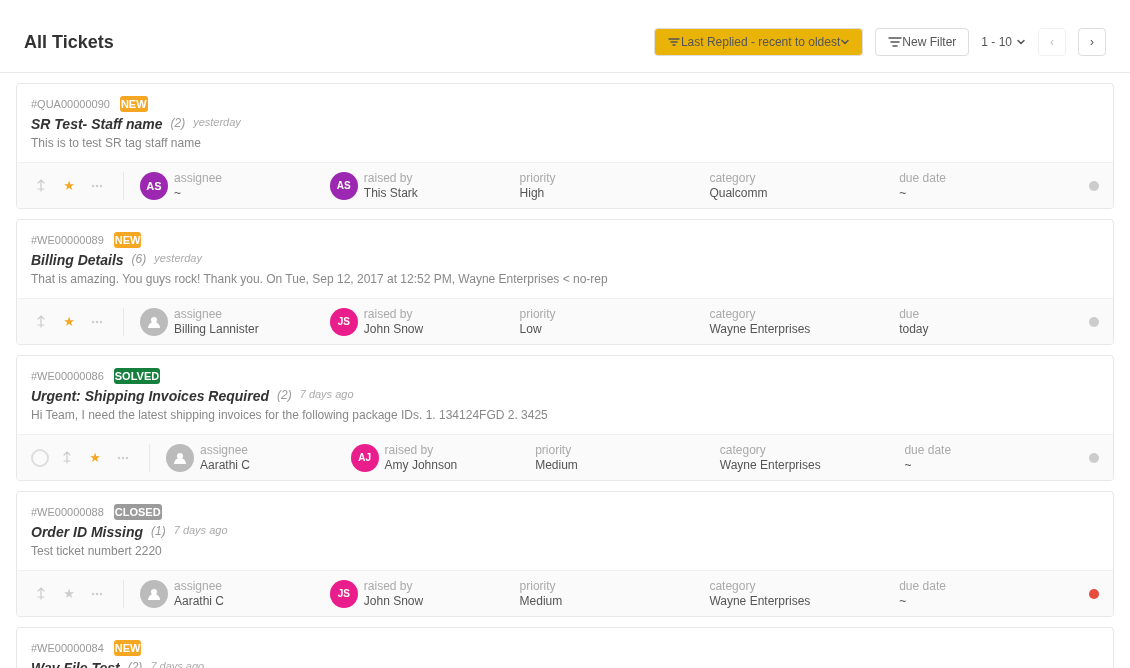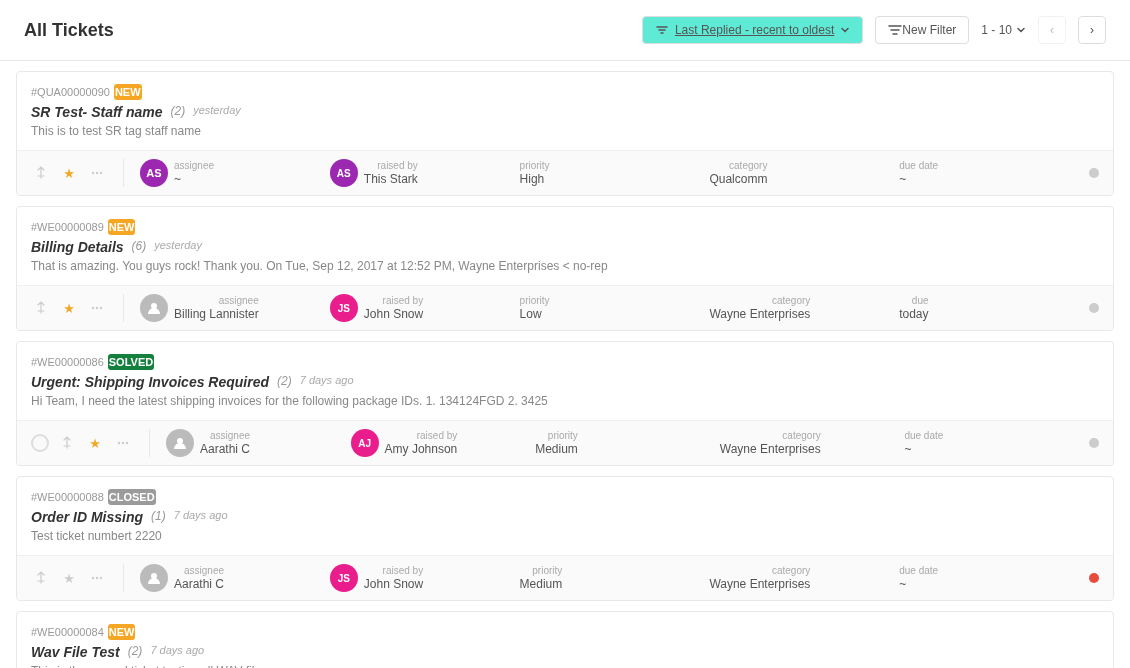--- a/index.html
+++ b/index.html
@@ -1,54 +1,54 @@
 <!DOCTYPE html>
 <html><head>
   <meta charset="utf-8">
   <style>
     * { box-sizing: border-box; margin: 0; padding: 0; }
     body { font-family: -apple-system, BlinkMacSystemFont, 'Segoe UI', sans-serif; background: #f5f5f5; color: #333; font-size: 13px; }
     .page { width: 1130px; min-height: 668px; background: #fff; display: flex; flex-direction: column; }
     
     
-    .header { display: flex; align-items: center; justify-content: space-between; padding: 16px 24px; background: #fff; border-bottom: 1px solid #e8e8e8; }
+    .header { display: flex; align-items: center; justify-content: space-between; padding: 16px 24px; background: #fff; border-bottom: 1px solid #e8e8e8; margin-top: 12px; }
     .header-title { font-size: 18px; font-weight: 600; color: #333; }
     .header-controls { display: flex; align-items: center; gap: 12px; }
-    .sort-btn { display: flex; align-items: center; gap: 6px; padding: 6px 12px; border: 1px solid #ddd; border-radius: 4px; background: #5eead4; cursor: pointer; color: #555; font-size: 12px; text-decoration: underline; }
+    .sort-btn { display: flex; align-items: center; padding: 6px 12px; border: 1px solid #ddd; border-radius: 4px; background: #eab308; cursor: pointer; color: #555; font-size: 12px; }
     .filter-btn { display: flex; align-items: center; gap: 0; padding: 6px 12px; border: 1px solid #ddd; border-radius: 4px; background: #fff; cursor: pointer; color: #555; font-size: 12px; }
     .pagination-info { font-size: 12px; color: #555; display: flex; align-items: center; gap: 4px; }
     .nav-btn { width: 28px; height: 28px; border: 1px solid #ddd; border-radius: 4px; background: #fff; cursor: pointer; display: flex; align-items: center; justify-content: center; color: #555; font-size: 12px; }
     .nav-btn.disabled { opacity: 0.4; cursor: default; }
 
     
     .ticket-list { flex: 1; padding: 0 16px; overflow-y: auto; }
     
     
     .ticket-card { background: #fff; border: 1px solid #e8e8e8; border-radius: 4px; margin: 10px 0; overflow: hidden; }
     .ticket-main { padding: 12px 14px; }
-    .ticket-top { display: flex; align-items: center; gap: 4px; margin-bottom: 4px; }
+    .ticket-top { display: flex; align-items: center; gap: 10px; margin-bottom: 4px; }
     .ticket-id { font-size: 11px; color: #999; }
     .ticket-badge { display: inline-block; padding: 2px 1px; border-radius: 3px; font-size: 11px; font-weight: 600; color: #fff; }
     .badge-new { background: #f5a623; }
     .badge-solved { background: #15803d; }
     .badge-closed { background: #9b9b9b; }
     .ticket-title-row { display: flex; align-items: flex-start; gap: 8px; font-style: italic; }
     .ticket-title { font-size: 14px; font-weight: 600; color: #333; }
     .ticket-count { font-size: 12px; color: #999; }
     .ticket-time { font-size: 11px; color: #aaa; }
     .ticket-preview { font-size: 12px; color: #888; margin-top: 4px; white-space: nowrap; overflow: hidden; text-overflow: ellipsis; max-width: 850px; }
     
     
     .ticket-meta { background: #fafafa; border-top: 1px solid #f0f0f0; padding: 8px 14px; display: flex; align-items: center; gap: 0; }
     .meta-actions { display: flex; align-items: center; gap: 8px; margin-right: 16px; }
     .action-icon { width: 20px; height: 20px; display: flex; align-items: center; justify-content: center; color: #ccc; cursor: pointer; font-size: 13px; }
     .meta-divider { width: 1px; height: 28px; background: #e8e8e8; margin-right: 16px; }
     .meta-fields { display: flex; flex: 1; align-items: center; }
     .meta-field { display: flex; align-items: center; gap: 8px; flex: 1; }
-    .meta-label { font-size: 10px; color: #aaa; display: block; text-transform: lowercase; text-align: right; }
+    .meta-label { font-size: 12px; color: #aaa; display: block; text-transform: lowercase; }
     .meta-value { font-size: 12px; color: #555; display: block; margin-top: 1px; }
     .meta-avatar { width: 28px; height: 28px; border-radius: 50%; display: flex; align-items: center; justify-content: center; font-size: 11px; font-weight: 600; color: #fff; flex-shrink: 0; }
     .assignee-field { display: flex; align-items: center; gap: 6px; min-width: 160px; }
     .raised-field { display: flex; align-items: center; gap: 6px; min-width: 160px; }
     .priority-field { min-width: 100px; }
     .category-field { min-width: 130px; }
     .due-field { min-width: 100px; }
     .status-dot { width: 10px; height: 10px; border-radius: 50%; flex-shrink: 0; }
     .dot-grey { background: #ccc; }
     .dot-red { background: #e74c3c; }

